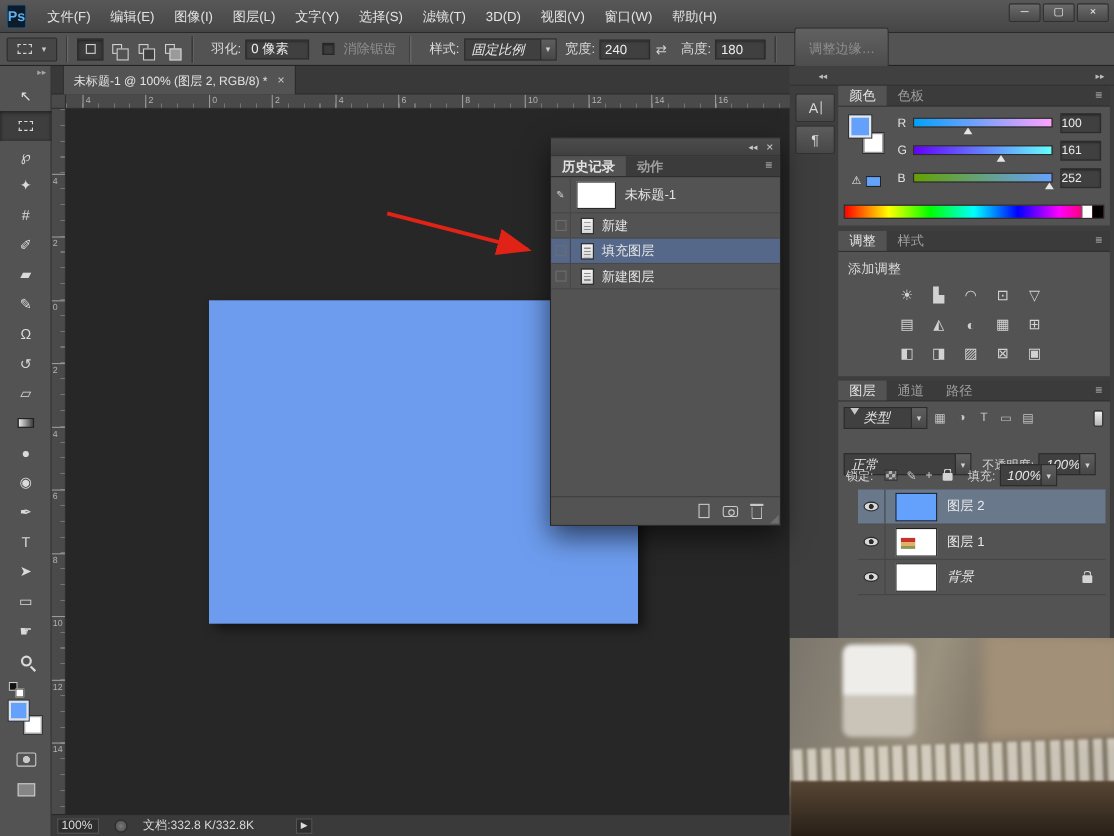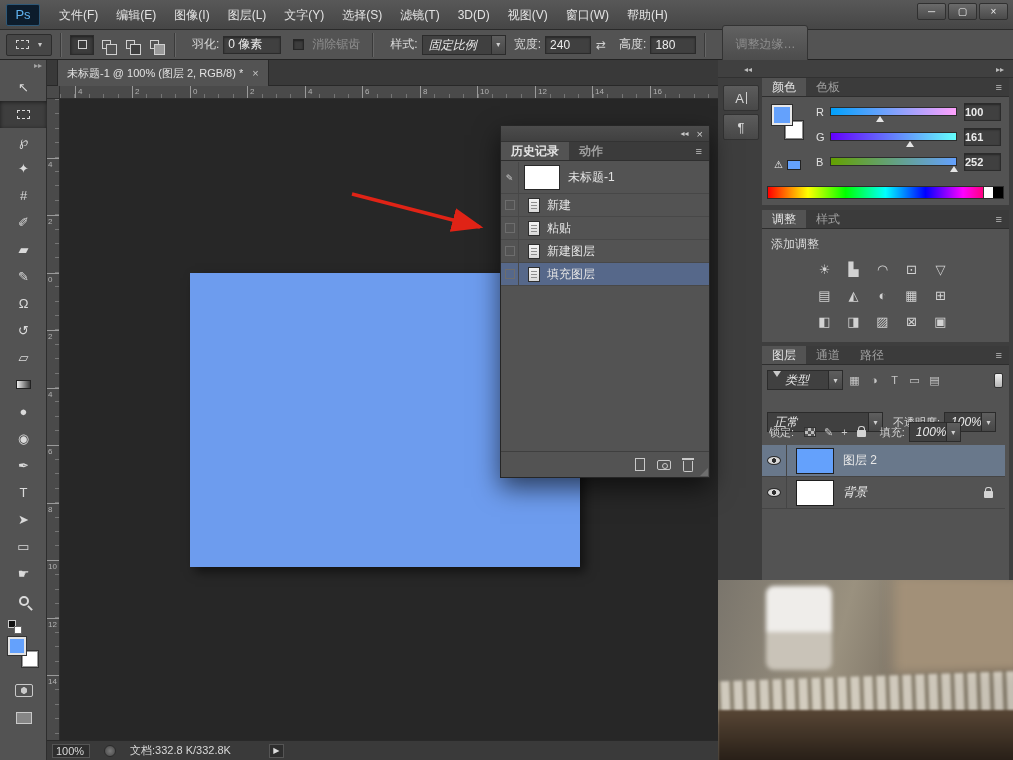--- a/index.html
+++ b/index.html
@@ -8,22 +8,22 @@
     position: relative; width: 1013px; height: 760px; overflow: hidden;
     background: #535353; font-family: "Liberation Sans","DejaVu Sans",sans-serif;
     color: #dcdcdc; user-select: none;
   }
   input { outline: none; font-family: inherit; }
 
   
   .titlebar { position:absolute; left:0; top:0; width:1013px; height:30px;
     background:linear-gradient(#585858,#464646); border-bottom:1px solid #2a2a2a;
     display:flex; align-items:center; }
-  .ps-logo { width:34px; height:22px; margin:0 10px 0 6px; background:#0c1c2c;
-    color:#5fb2ef; border:1px solid #2e5877; border-radius:2px; font-weight:normal;
+  .ps-logo { width:18px; height:22px; margin:0 10px 0 6px; background:#0c1c2c;
+    color:#5fb2ef; border:1px solid #2e5877; border-radius:2px; font-weight:bold;
     font-size:13px; display:flex; align-items:center; justify-content:center;text-align:center; }
   .menu-item { padding:0 9px; font-size:12px; color:#e3e3e3; line-height:30px; cursor:default; }
   .win-controls { margin-left:auto; display:flex; gap:2px; padding-right:5px; align-self:flex-start; margin-top:3px; }
   .win-btn { width:29px; height:17px; background:linear-gradient(#6b6b6b,#4a4a4a);
     border:1px solid #303030; color:#eee; font-size:10px; display:flex;
     align-items:center; justify-content:center; border-radius:2px; }
 
   
   .optionsbar { position:absolute; left:0; top:30px; width:1013px; height:30px;
     background:#535353; border-bottom:1px solid #232323; display:flex; align-items:center; font-size:12px; }
@@ -172,21 +172,21 @@
   .cp-sw-fg { position:absolute; left:0; top:0; width:20px; height:20px; border:2px solid #e8e8e8;
     box-shadow:0 0 0 1px #2e2e2e; }
   .cp-row { position:absolute; left:54px; right:8px; height:15px; display:flex; align-items:center; }
   .cp-ch { width:11px; font-size:11px; color:#e0e0e0; }
   .cp-track { flex:1; height:9px; margin:0 7px 0 3px; border:1px solid #2c2c2c; position:relative; }
   .cp-r { background:linear-gradient(to right, rgb(0,161,252), rgb(255,161,252)); }
   .cp-g { background:linear-gradient(to right, rgb(100,0,252), rgb(100,255,252)); }
   .cp-b { background:linear-gradient(to right, rgb(100,161,0), rgb(100,161,255)); }
   .cp-thumb { position:absolute; bottom:-7px; width:0; height:0; transform:translateX(-4px);
     border-left:4px solid transparent; border-right:4px solid transparent; border-bottom:6px solid #e5e5e5; }
-  .cp-val { width:37px; height:18px; font-size:11px; padding:0 0;font-weight:bold; }
+  .cp-val { width:37px; height:18px; font-size:11px; padding:0 0; }
   .cp-warn { position:absolute; left:12px; top:62px; display:flex; align-items:center; gap:4px; }
   .warn-glyph { font-size:10px; color:#ececec; }
   .warn-swatch { width:14px; height:10px; border:1px solid #222; display:block; }
   .cp-ramp { position:absolute; left:5px; right:5px; bottom:6px; height:13px; border:1px solid #2b2b2b;
     background:linear-gradient(to right,#f00,#ff0 17%,#0f0 33%,#0ff 50%,#00f 67%,#f0f 83%,#f00); }
   .ramp-w { position:absolute; right:10px; top:0; bottom:0; width:10px; background:#fff; border-left:1px solid #333; }
   .ramp-b { position:absolute; right:0; top:0; bottom:0; width:10px; background:#000; }
 
   
   .adj-label { position:absolute; left:9px; top:7px; font-size:12px; color:#dadada; }
@@ -207,21 +207,21 @@
   .lp-label { font-size:11px; color:#d4d4d4; margin:0 4px 0 10px; white-space:nowrap; }
   .ic-checker { width:12px; height:10px; margin-left:6px; border:1px solid #333;
     background-image:linear-gradient(45deg,#bbb 25%,transparent 25%,transparent 75%,#bbb 75%),
       linear-gradient(45deg,#bbb 25%,#555 25%,#555 75%,#bbb 75%);
     background-size:6px 6px; background-position:0 0,3px 3px; }
   .lock-glyph { font-size:11px; color:#c9c9c9; margin-left:8px; }
   .ic-lock { position:relative; width:9px; height:7px; background:#d4d4d4; border-radius:1px;
     margin-left:9px; margin-top:3px; display:block; }
   .ic-lock::before { content:""; position:absolute; top:-4px; left:1px; width:5px; height:4px;
     border:1.5px solid #d4d4d4; border-bottom:none; border-radius:3px 3px 0 0; }
-  .lrows { position:absolute; left:0; right:4px; top:80px; }
+  .lrows { position:absolute; left:0; right:4px; top:80px;padding-left:18px; }
   .lrow { height:32px; display:flex; align-items:center; background:#535353; border-bottom:1px solid #454545; }
   .lcell { width:25px; align-self:stretch; border-right:1px solid #454545; display:flex;
     align-items:center; justify-content:center; }
   .ic-eye { width:14px; height:9px; border-radius:50%; border:1px solid #2c2c2c;
     background:radial-gradient(circle at 50% 50%, #2c2c2c 0 2px, #d9d9d9 2.5px); display:block; }
   .lthumb { width:38px; height:26px; margin:0 9px; border:1px solid #1f1f1f; background:#fff;
     position:relative; display:block; }
   .thumb-l1::after { content:""; position:absolute; left:4px; top:8px; width:13px; height:10px;
     background:linear-gradient(180deg,#c4332e 0 4px,#e2b06a 4px 7px,#8a9a55 7px 10px); }
   .lname { font-size:12px; color:#e8e8e8; white-space:nowrap; }
@@ -562,20 +562,27 @@
         <span class="lcell">
             <span class="ic-eye"></span>
           </span>
         <span class="lthumb" style="background: rgb(100, 161, 252);"></span>
         <span class="lname">图层 2</span>
       </div>
       <div class="lrow">
         <span class="lcell">
             <span class="ic-eye"></span>
           </span>
+        <span class="lthumb thumb-l1"></span>
+        <span class="lname">图层 1</span>
+      </div>
+      <div class="lrow">
+        <span class="lcell">
+            <span class="ic-eye"></span>
+          </span>
         <span class="lthumb"></span>
         <span class="lname italic">背景</span>
         <span class="ic-lock bg-lock"></span>
       </div>
     </div>
   </div>
 
   <div class="photo">
     <div class="ph ph4"></div>
     <div class="ph ph1"></div>
@@ -604,34 +611,29 @@
       <div class="hp-snap">
         <span class="hp-src">✎</span>
         <span class="hp-thumb"></span>
         <span class="hp-label">未标题-1</span>
       </div>
       <div class="hp-row">
         <span class="hp-check"></span>
         <span class="hp-page"></span>
         <span class="hp-label">新建</span>
       </div>
-      <div class="hp-row">
+      <div class="hp-row" style="background: rgb(86, 104, 138);">
         <span class="hp-check"></span>
         <span class="hp-page"></span>
-        <span class="hp-label">粘贴</span>
+        <span class="hp-label">填充图层</span>
       </div>
       <div class="hp-row">
         <span class="hp-check"></span>
         <span class="hp-page"></span>
         <span class="hp-label">新建图层</span>
-      </div>
-      <div class="hp-row" style="background: rgb(86, 104, 138);">
-        <span class="hp-check"></span>
-        <span class="hp-page"></span>
-        <span class="hp-label">填充图层</span>
       </div>
     </div>
     <div class="hp-footer">
       <span class="hp-btn">
           <span class="ic-newdoc"></span>
         </span>
       <span class="hp-btn">
           <span class="ic-camera"></span>
         </span>
       <span class="hp-btn">

